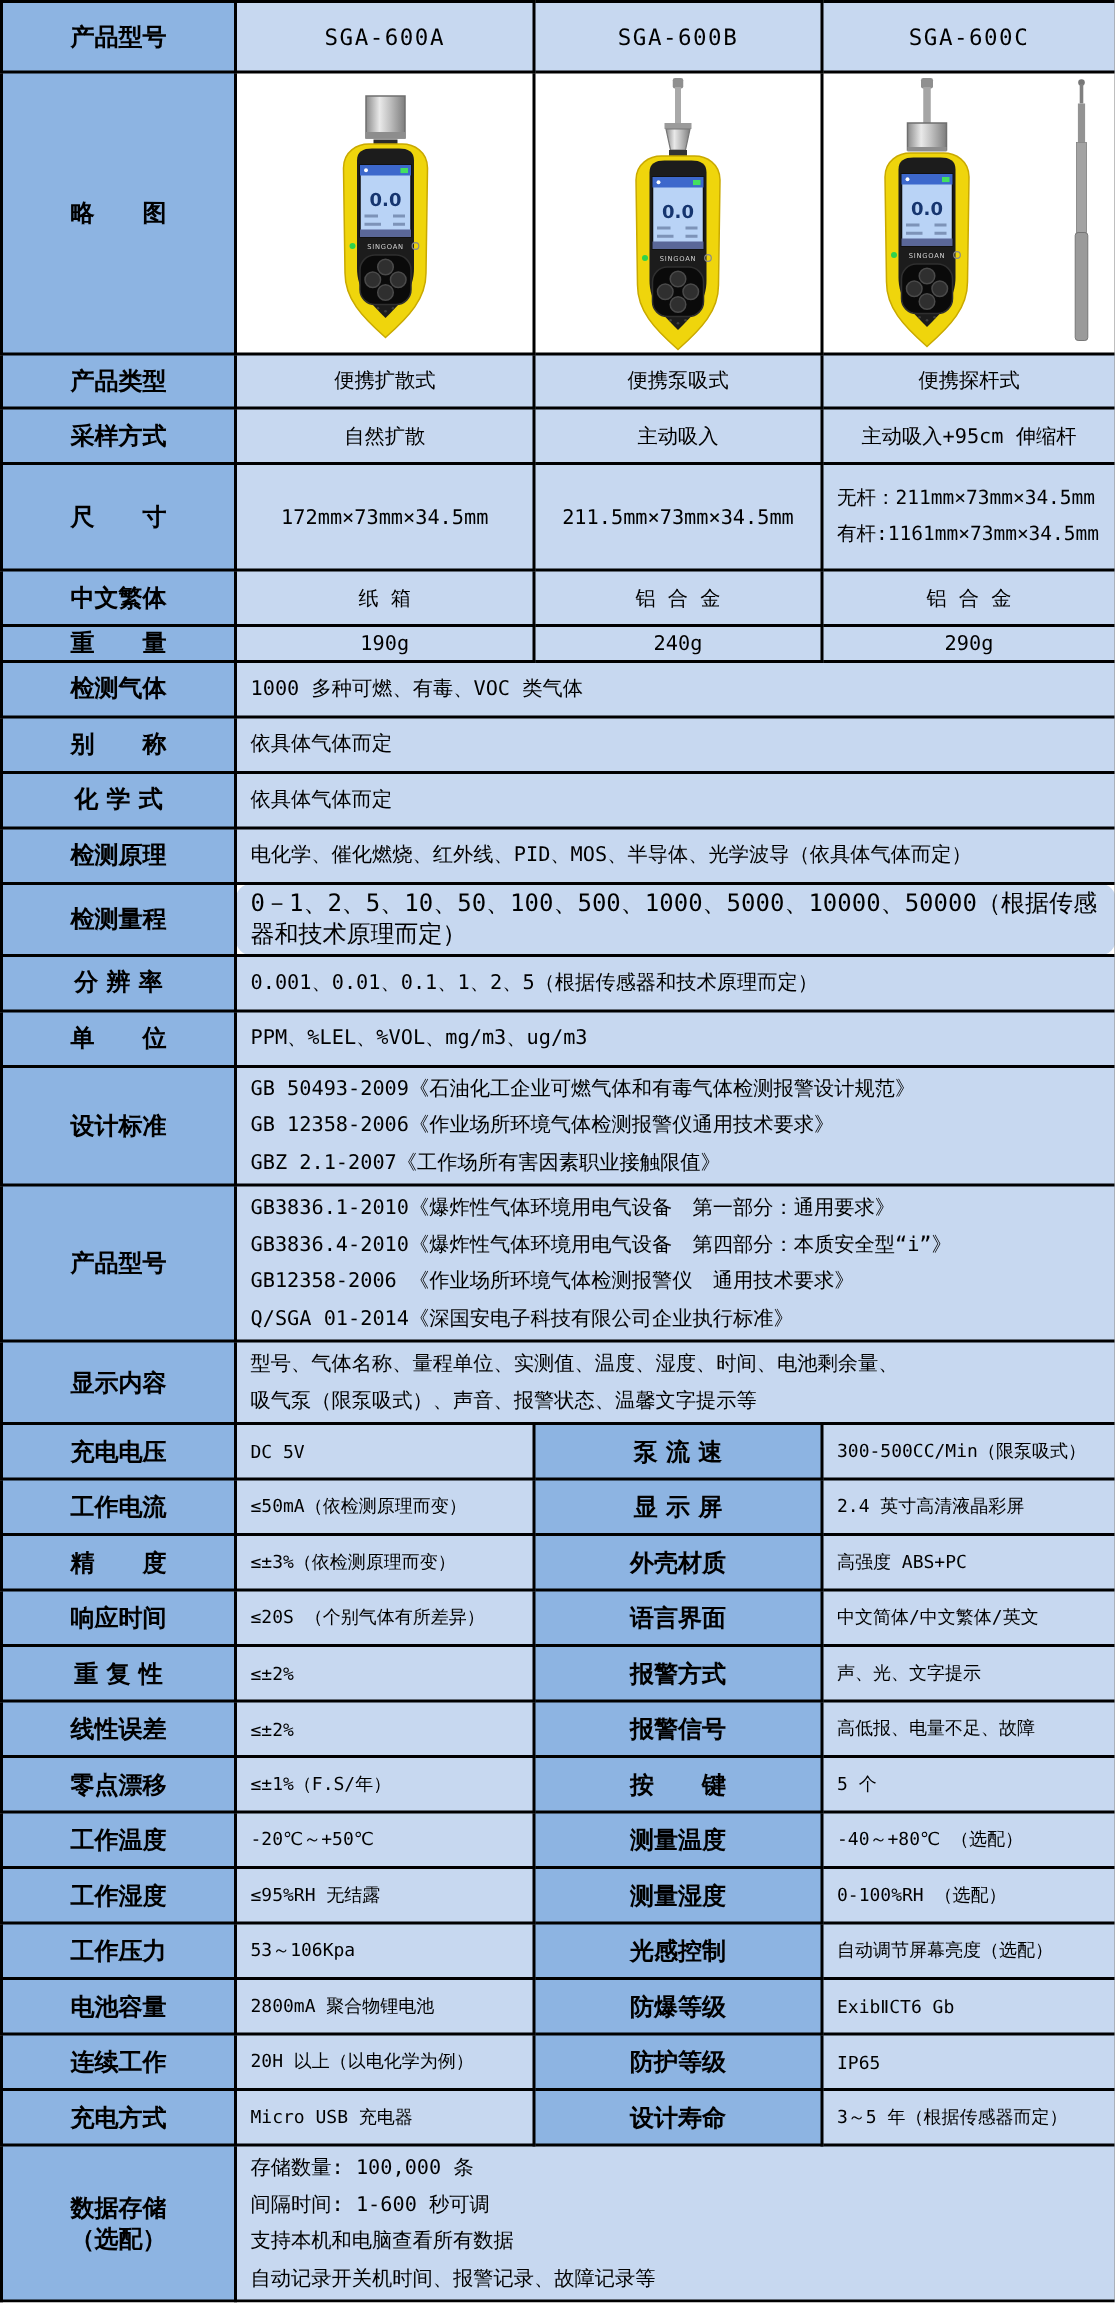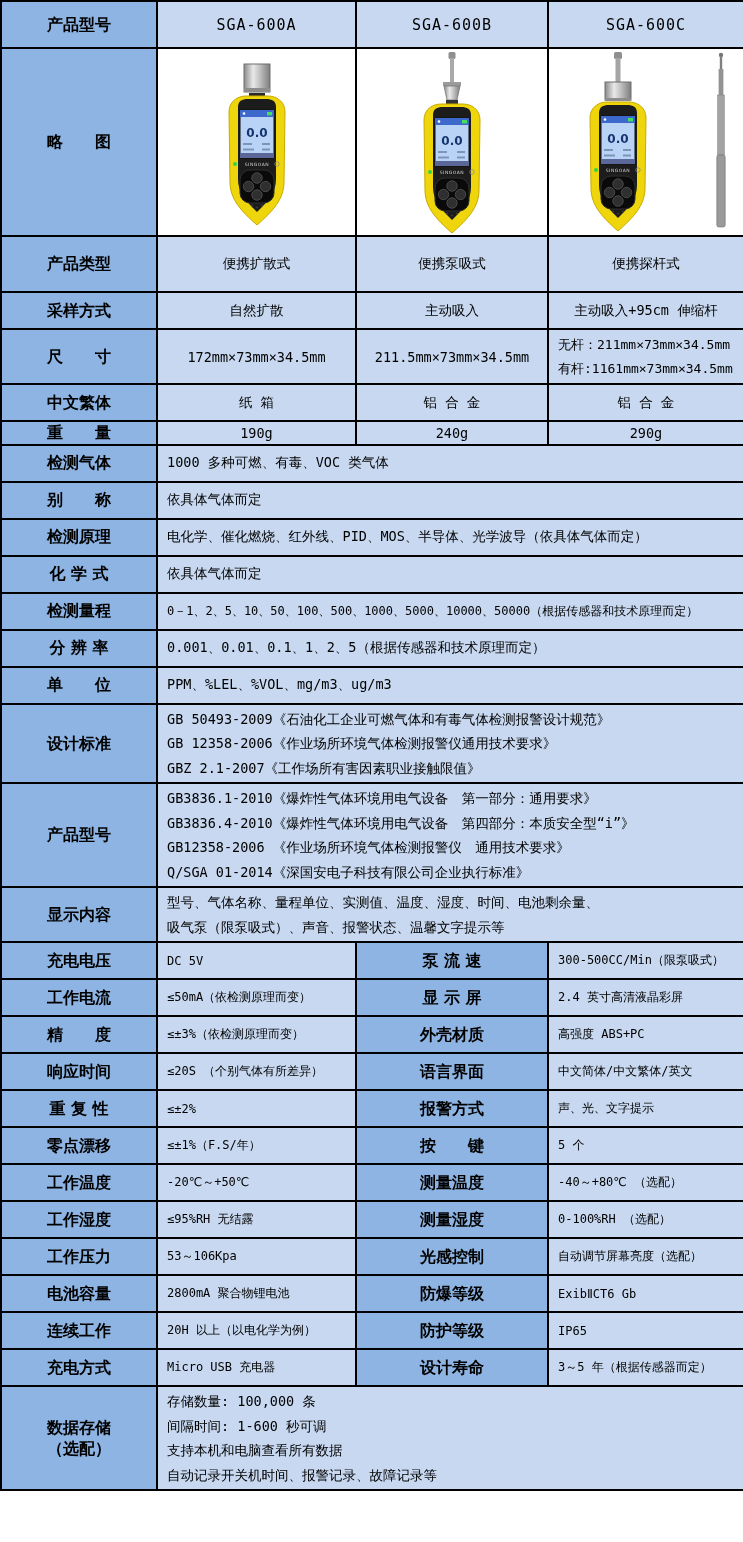--- a/index.html
+++ b/index.html
@@ -10,21 +10,21 @@
   html,body{margin:0;padding:0;background:#fff;}
   body{width:743px;font-family:"DejaVu Sans","Liberation Sans",sans-serif;color:#000;}
   table{border-collapse:collapse;table-layout:fixed;width:743px;}
   td{border:2px solid var(--border);padding:0;vertical-align:middle;word-break:break-all;}
   .lab{background:var(--label-bg);font-weight:bold;font-size:16px;text-align:center;line-height:1.35;}
   .val{background:var(--value-bg);font-size:13.5px;font-family:"DejaVu Sans Mono","DejaVu Sans",sans-serif;}
   .c{text-align:center;}
   .l{text-align:left;padding:2px 9px;}
   .model{font-size:15px;letter-spacing:1px;}
   .sm{font-size:12px;}
-  .xs{font-size:12px;}
+  .xs{font-size:16px;border-radius:11px;}
   .sketch{background:#fff;text-align:center;vertical-align:middle;padding:1px 0;}
   .lines div{line-height:24.5px;}
   .two div{line-height:24px;font-size:13px;}
   svg{display:block;margin:0 auto;}
 </style>
 </head>
 <body>
 
 <table>
   <colgroup>
@@ -180,33 +180,33 @@
               <rect x="168.8" y="6" width="2.4" height="13" fill="#808080"></rect>
               <rect x="167.6" y="19" width="4.8" height="26" fill="#939393"></rect>
               <rect x="166.6" y="45" width="6.8" height="60" fill="#a3a3a3" stroke="#7c7c7c" stroke-width="0.5"></rect>
               <rect x="165.8" y="105" width="8.4" height="72" rx="2" fill="#9a9a9a" stroke="#6e6e6e" stroke-width="0.6"></rect>
             </g>
           </svg>
         </td>
     </tr>
   </tbody>
   <tbody id="tb3">
-      <tr style="height: 56px;">
+      <tr style="height: 36px;">
         <td class="lab">产品类型</td>
         <td class="val c">便携扩散式</td>
         <td class="val c">便携泵吸式</td>
         <td class="val c">便携探杆式</td>
       </tr>
       <tr style="height: 37px;">
         <td class="lab">采样方式</td>
         <td class="val c">自然扩散</td>
         <td class="val c">主动吸入</td>
         <td class="val c">主动吸入+95cm 伸缩杆</td>
       </tr>
-      <tr style="height: 55px;">
+      <tr style="height: 71px;">
         <td class="lab">尺　　寸</td>
         <td class="val c">172mm×73mm×34.5mm</td>
         <td class="val c">211.5mm×73mm×34.5mm</td>
         <td class="val l two">
           <div>无杆：211mm×73mm×34.5mm</div>
           <div>有杆:1161mm×73mm×34.5mm</div>
         </td>
       </tr>
       <tr style="height: 37px;">
         <td class="lab">中文繁体</td>
@@ -224,26 +224,26 @@
   <tbody id="tbf">
       <tr style="height: 37px;">
         <td class="lab">检测气体</td>
         <td class="val l" colspan="3">1000 多种可燃、有毒、VOC 类气体</td>
       </tr>
       <tr style="height: 37px;">
         <td class="lab">别　　称</td>
         <td class="val l" colspan="3">依具体气体而定</td>
       </tr>
       <tr style="height: 37px;">
+        <td class="lab">化 学 式</td>
+        <td class="val l" colspan="3">依具体气体而定</td>
+      </tr>
+      <tr style="height: 37px;">
         <td class="lab">检测原理</td>
         <td class="val l" colspan="3">电化学、催化燃烧、红外线、PID、MOS、半导体、光学波导（依具体气体而定）</td>
-      </tr>
-      <tr style="height: 37px;">
-        <td class="lab">化 学 式</td>
-        <td class="val l" colspan="3">依具体气体而定</td>
       </tr>
       <tr style="height: 37px;">
         <td class="lab">检测量程</td>
         <td class="val l xs" colspan="3">0－1、2、5、10、50、100、500、1000、5000、10000、50000（根据传感器和技术原理而定）</td>
       </tr>
       <tr style="height: 37px;">
         <td class="lab">分 辨 率</td>
         <td class="val l" colspan="3">0.001、0.01、0.1、1、2、5（根据传感器和技术原理而定）</td>
       </tr>
       <tr style="height: 37px;">
@@ -302,20 +302,26 @@
         <td class="lab">语言界面</td>
         <td class="val l sm">中文简体/中文繁体/英文</td>
       </tr>
       <tr style="height: 37px;">
         <td class="lab">重 复 性</td>
         <td class="val l sm">≤±2%</td>
         <td class="lab">报警方式</td>
         <td class="val l sm">声、光、文字提示</td>
       </tr>
       <tr style="height: 37px;">
+        <td class="lab">线性误差</td>
+        <td class="val l sm">≤±2%</td>
+        <td class="lab">报警信号</td>
+        <td class="val l sm">高低报、电量不足、故障</td>
+      </tr>
+      <tr style="height: 37px;">
         <td class="lab">零点漂移</td>
         <td class="val l sm">≤±1%（F.S/年）</td>
         <td class="lab">按　　键</td>
         <td class="val l sm">5 个</td>
       </tr>
       <tr style="height: 37px;">
         <td class="lab">工作温度</td>
         <td class="val l sm">-20℃～+50℃</td>
         <td class="lab">测量温度</td>
         <td class="val l sm">-40～+80℃ （选配）</td>

